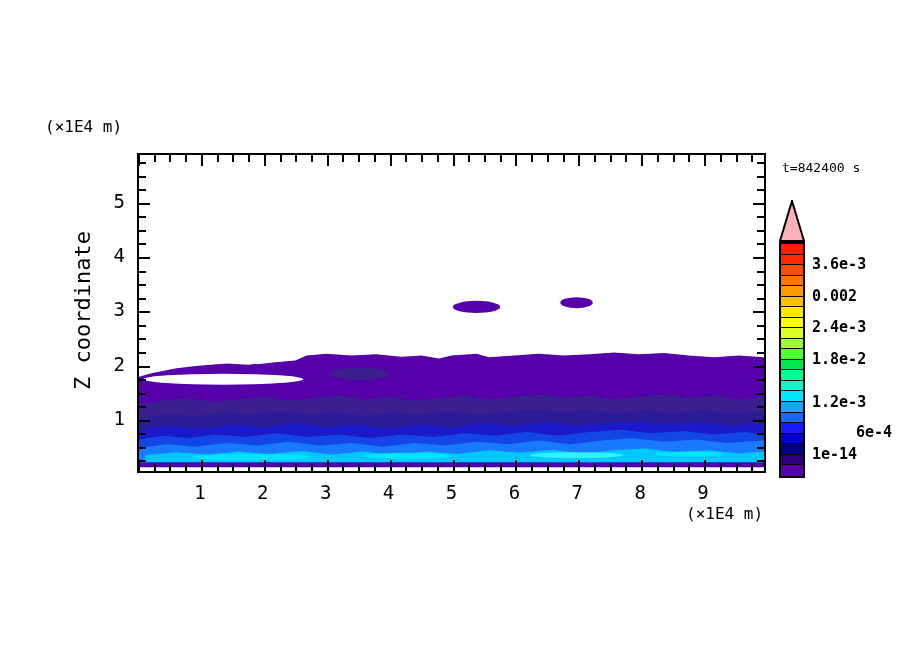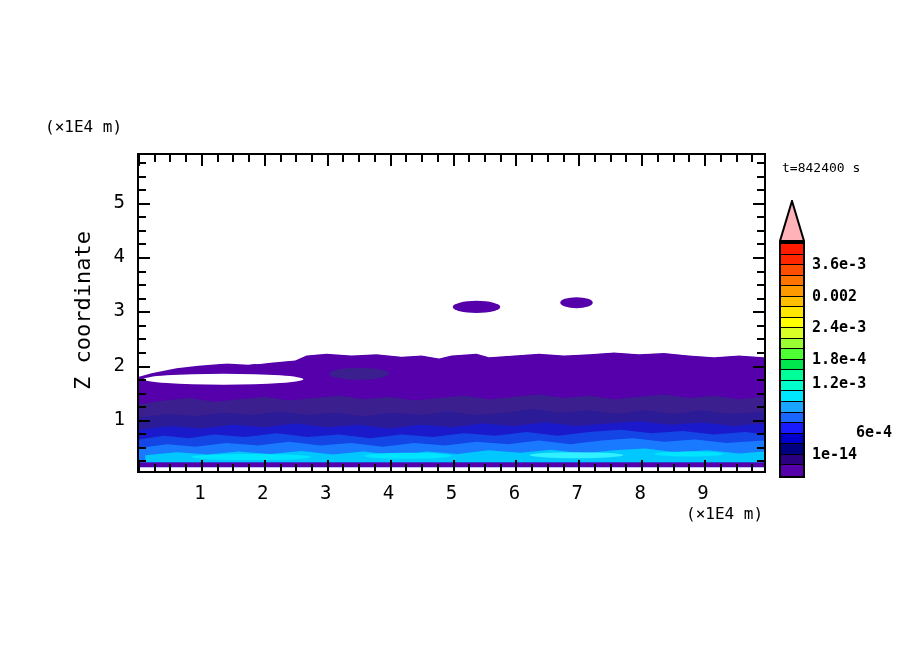--- a/index.html
+++ b/index.html
@@ -324,17 +324,17 @@
     <div class="xlab" style="left: 620.2px; top: 481px;">8</div>
     <div class="xlab" style="left: 683.1px; top: 481px;">9</div>
     <div class="ylab" style="left: 85px; top: 406.763px;">1</div>
     <div class="ylab" style="left: 85px; top: 352.525px;">2</div>
     <div class="ylab" style="left: 85px; top: 298.288px;">3</div>
     <div class="ylab" style="left: 85px; top: 244.051px;">4</div>
     <div class="ylab" style="left: 85px; top: 189.814px;">5</div>
     <div class="clab" style="top: 255.091px;">3.6e-3</div>
     <div class="clab" style="top: 286.727px;">0.002</div>
     <div class="clab" style="top: 318.364px;">2.4e-3</div>
-    <div class="clab" style="top: 350px;">1.8e-4</div>
-    <div class="clab" style="top: 374px;">1.2e-3</div>
+    <div class="clab" style="top: 350px;">1.8e-2</div>
+    <div class="clab" style="top: 393px;">1.2e-3</div>
     <div class="clab" style="top: 423px; margin-left: 44px;">6e-4</div>
     <div class="clab" style="top: 444.909px;">1e-14</div>
   </div>
 
 </body></html>

